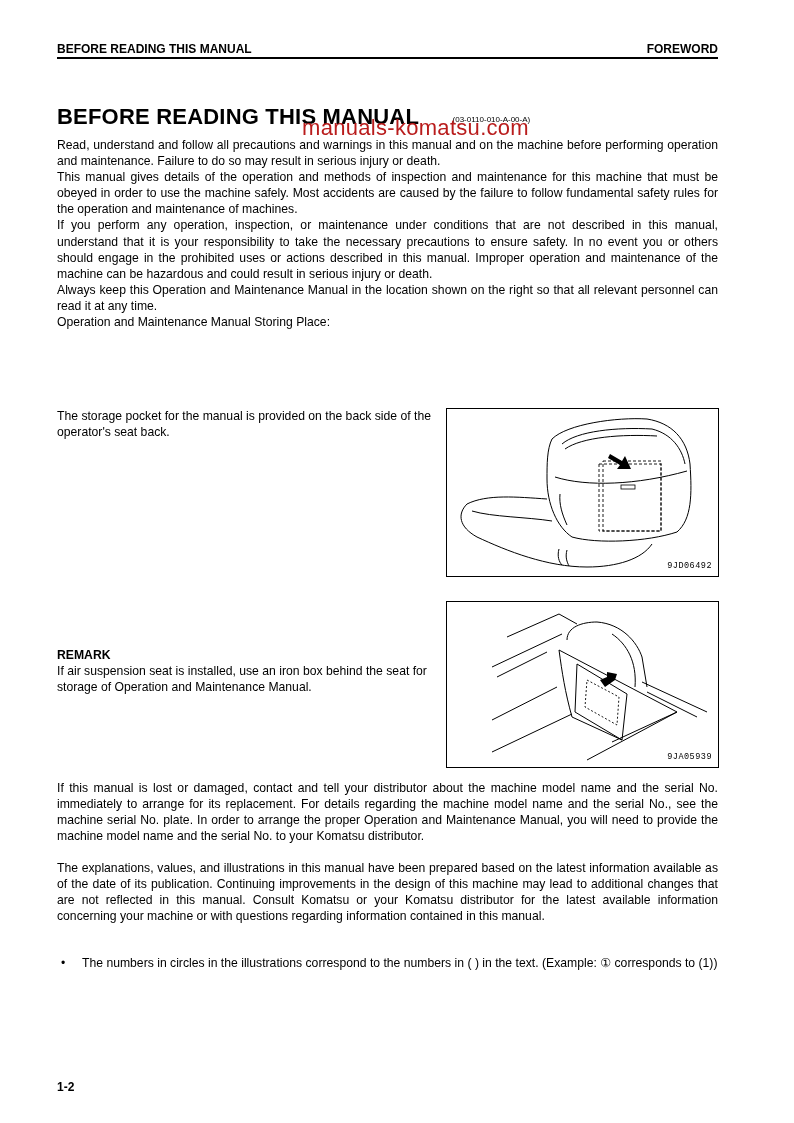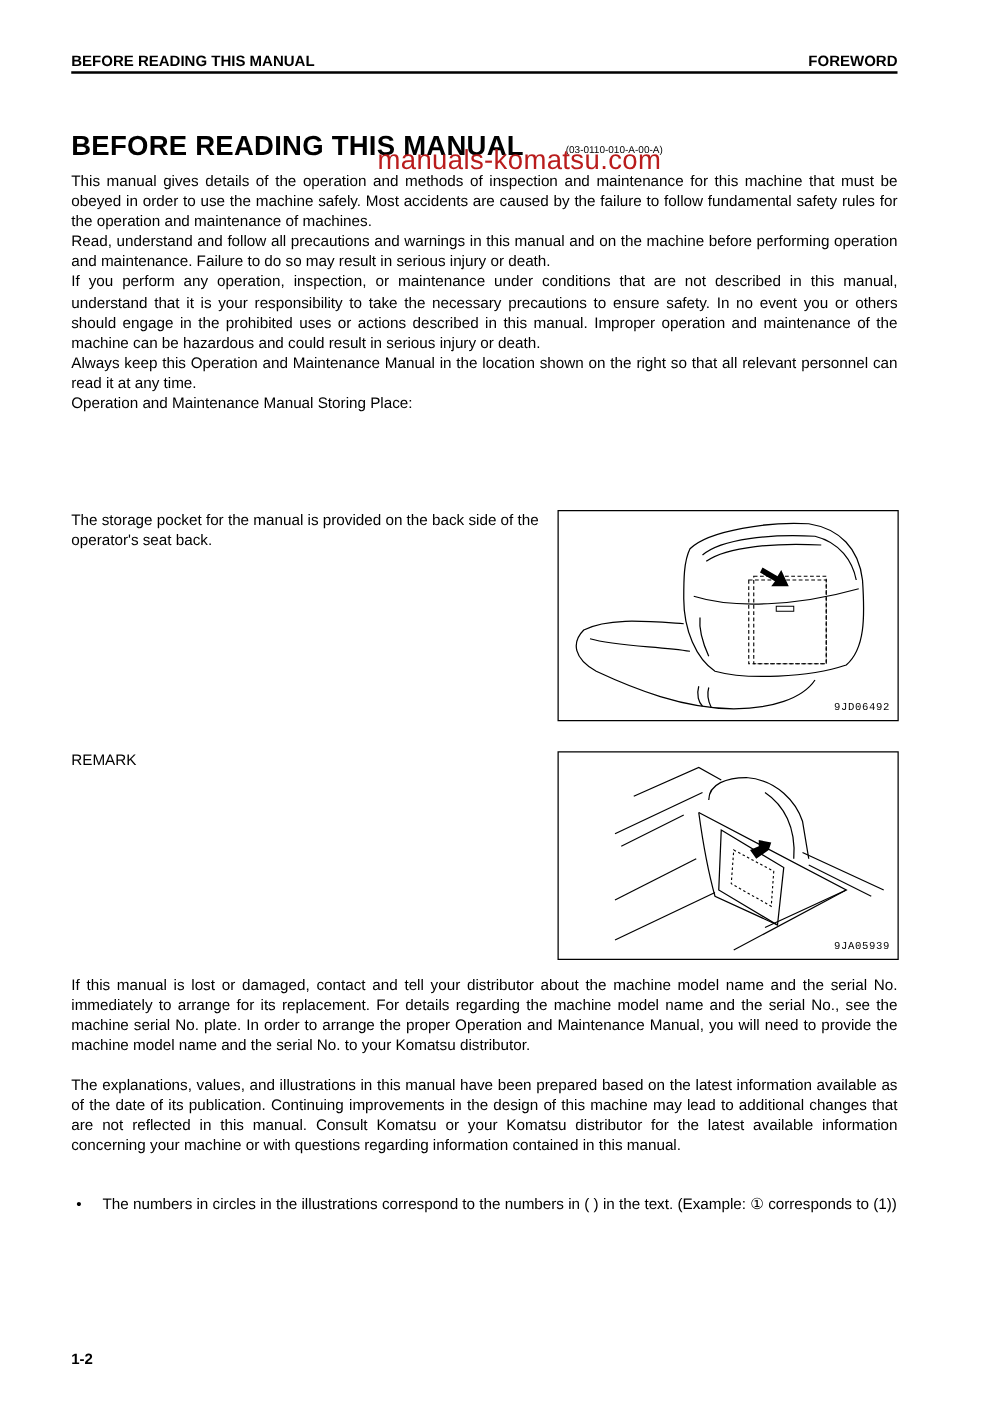--- a/index.html
+++ b/index.html
@@ -13,21 +13,21 @@
   .title { font-size: 22px; font-weight: bold; letter-spacing: 0.2px; display: inline-block; }
   .ref { font-size: 8px; display: inline-block; margin-left: 29px; vertical-align: 2px; }
   .watermark { position: absolute; left: 302px; top: 115px; font-size: 22px; color: #b91c1c;
                font-family: "Liberation Sans", sans-serif; letter-spacing: 0.3px; }
   .para-block { position: absolute; left: 57px; width: 661px; font-size: 12.2px; line-height: 16.1px;
                 text-align: justify; }
   .para-block p { margin: 0; }
   .p1 { top: 137px; }
   .storage-text { position: absolute; left: 57px; top: 408px; width: 382px; font-size: 12.2px; line-height: 16.1px; }
   .remark-block { position: absolute; left: 57px; top: 600px; width: 385px; font-size: 12.2px; line-height: 16.1px; }
-  .remark-label { font-weight: normal; }
+  .remark-label { font-weight: bold; margin-top: 47px; }
   .figure { position: absolute; border: 1.5px solid #000; background: #fff; }
   .fig1 { left: 446px; top: 408px; width: 271px; height: 167px; }
   .fig2 { left: 446px; top: 601px; width: 271px; height: 165px; }
   .fig-code { position: absolute; right: 6px; bottom: 5px; font-family: "Liberation Mono", monospace;
               font-size: 8.5px; letter-spacing: 0.5px; }
   .figure svg { position: absolute; left: 0; top: 0; }
   .p-lost { top: 780px; }
   .p-units { top: 860px; }
   .bullet-row { position: absolute; left: 57px; top: 955px; width: 661px; font-size: 12.2px; line-height: 16.1px; }
   .bullet-row .dot { position: absolute; left: 4px; top: 0; }
@@ -42,22 +42,22 @@
   <span class="right">FOREWORD</span>
 </div>
 
 <div class="title-row">
   <span class="title">BEFORE READING THIS MANUAL</span>
   <span class="ref">(03-0110-010-A-00-A)</span>
 </div>
 <div class="watermark">manuals-komatsu.com</div>
 
 <div class="para-block p1">
+  <p>Read, understand and follow all precautions and warnings in this manual and on the machine before performing operation and maintenance. Failure to do so may result in serious injury or death.</p>
   <p>This manual gives details of the operation and methods of inspection and maintenance for this machine that must be obeyed in order to use the machine safely. Most accidents are caused by the failure to follow fundamental safety rules for the operation and maintenance of machines.</p>
-  <p>Read, understand and follow all precautions and warnings in this manual and on the machine before performing operation and maintenance. Failure to do so may result in serious injury or death.</p>
   <p>If you perform any operation, inspection, or maintenance under conditions that are not described in this manual, understand that it is your responsibility to take the necessary precautions to ensure safety. In no event you or others should engage in the prohibited uses or actions described in this manual. Improper operation and maintenance of the machine can be hazardous and could result in serious injury or death.</p>
   <p>Always keep this Operation and Maintenance Manual in the location shown on the right so that all relevant personnel can read it at any time.</p>
   <p>Operation and Maintenance Manual Storing Place:</p>
 </div>
 
 <div class="storage-text">The storage pocket for the manual is provided on the back side of the operator's seat back.</div>
 
 <div class="figure fig1">
   <svg width="271" height="167" viewBox="0 0 271 167">
     <g fill="none" stroke="#000" stroke-width="1">
@@ -76,20 +76,21 @@
       <rect x="156" y="52" width="58" height="70"></rect>
     </g>
     <rect x="174" y="76" width="14" height="4" fill="none" stroke="#000" stroke-width="0.8"></rect>
     <path d="M163 45 L175 52 L178 47 L184 60 L170 60 L173 56 L161 49 Z" fill="#000"></path>
   </svg>
   <div class="fig-code">9JD06492</div>
 </div>
 
 <div class="remark-block">
   <div class="remark-label">REMARK</div>
+  <div>If air suspension seat is installed, use an iron box behind the seat for storage of Operation and Maintenance Manual.</div>
 </div>
 
 <div class="figure fig2">
   <svg width="271" height="165" viewBox="0 0 271 165">
     <g fill="none" stroke="#000" stroke-width="1">
       <path d="M60 35 L112 12 L130 22"></path>
       <path d="M45 65 L115 32"></path>
       <path d="M50 75 L100 50"></path>
       <path d="M120 38 C120 25, 135 20, 150 20 C175 22, 190 40, 195 55 L200 85"></path>
       <path d="M165 32 C180 42, 190 60, 188 85"></path>

